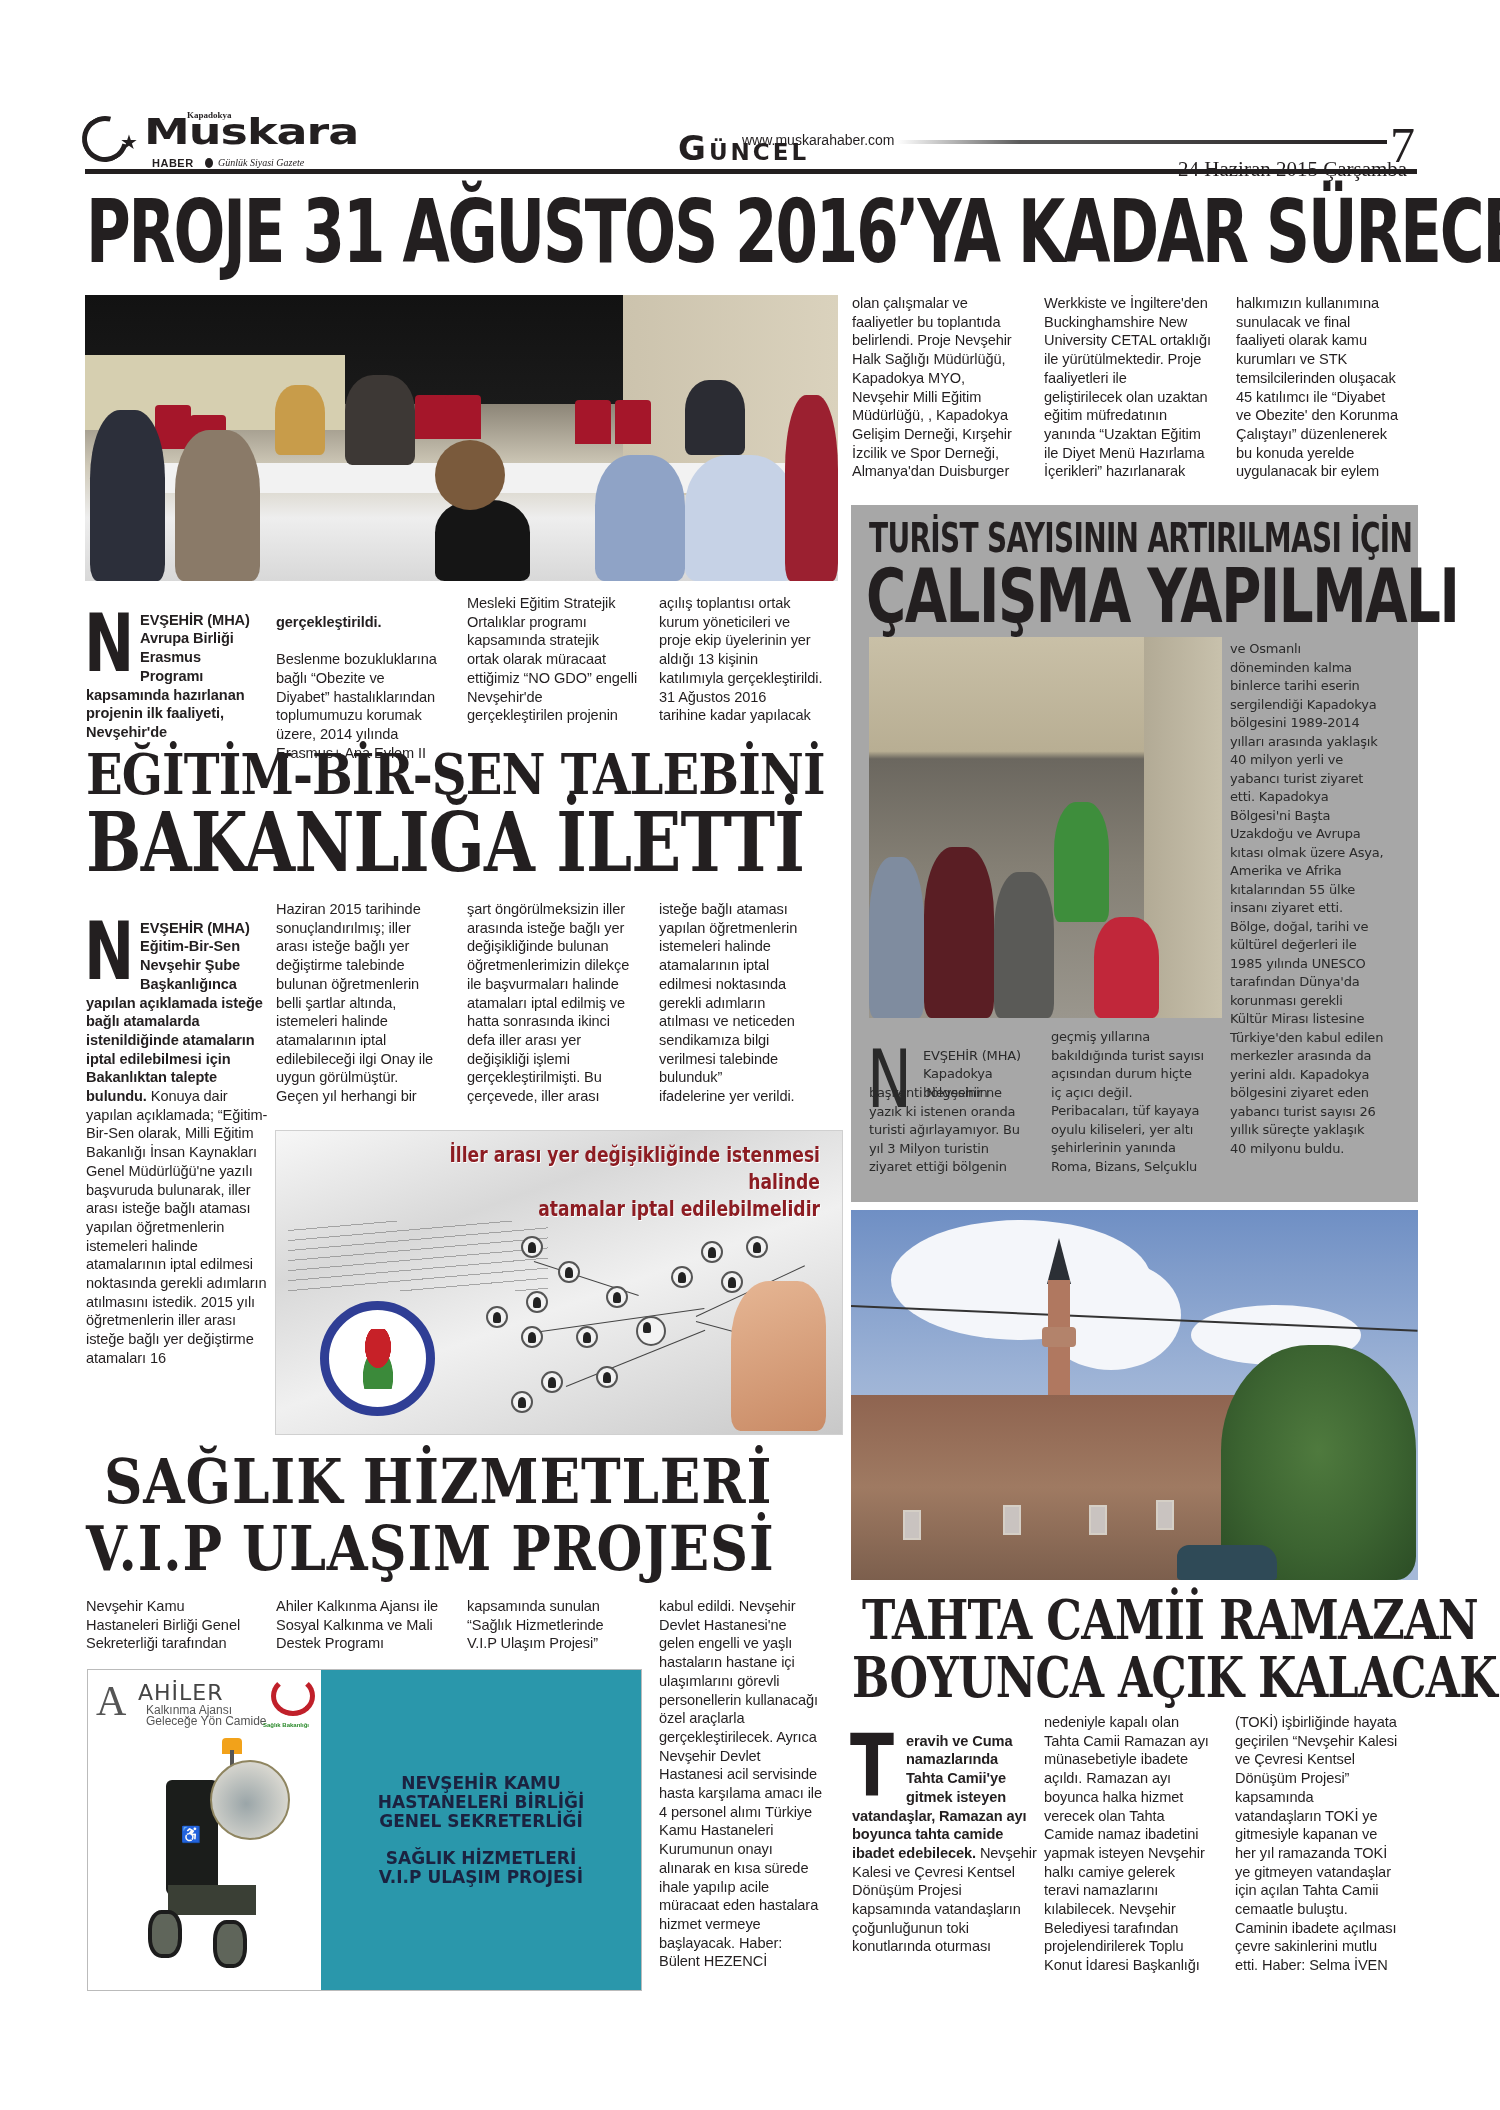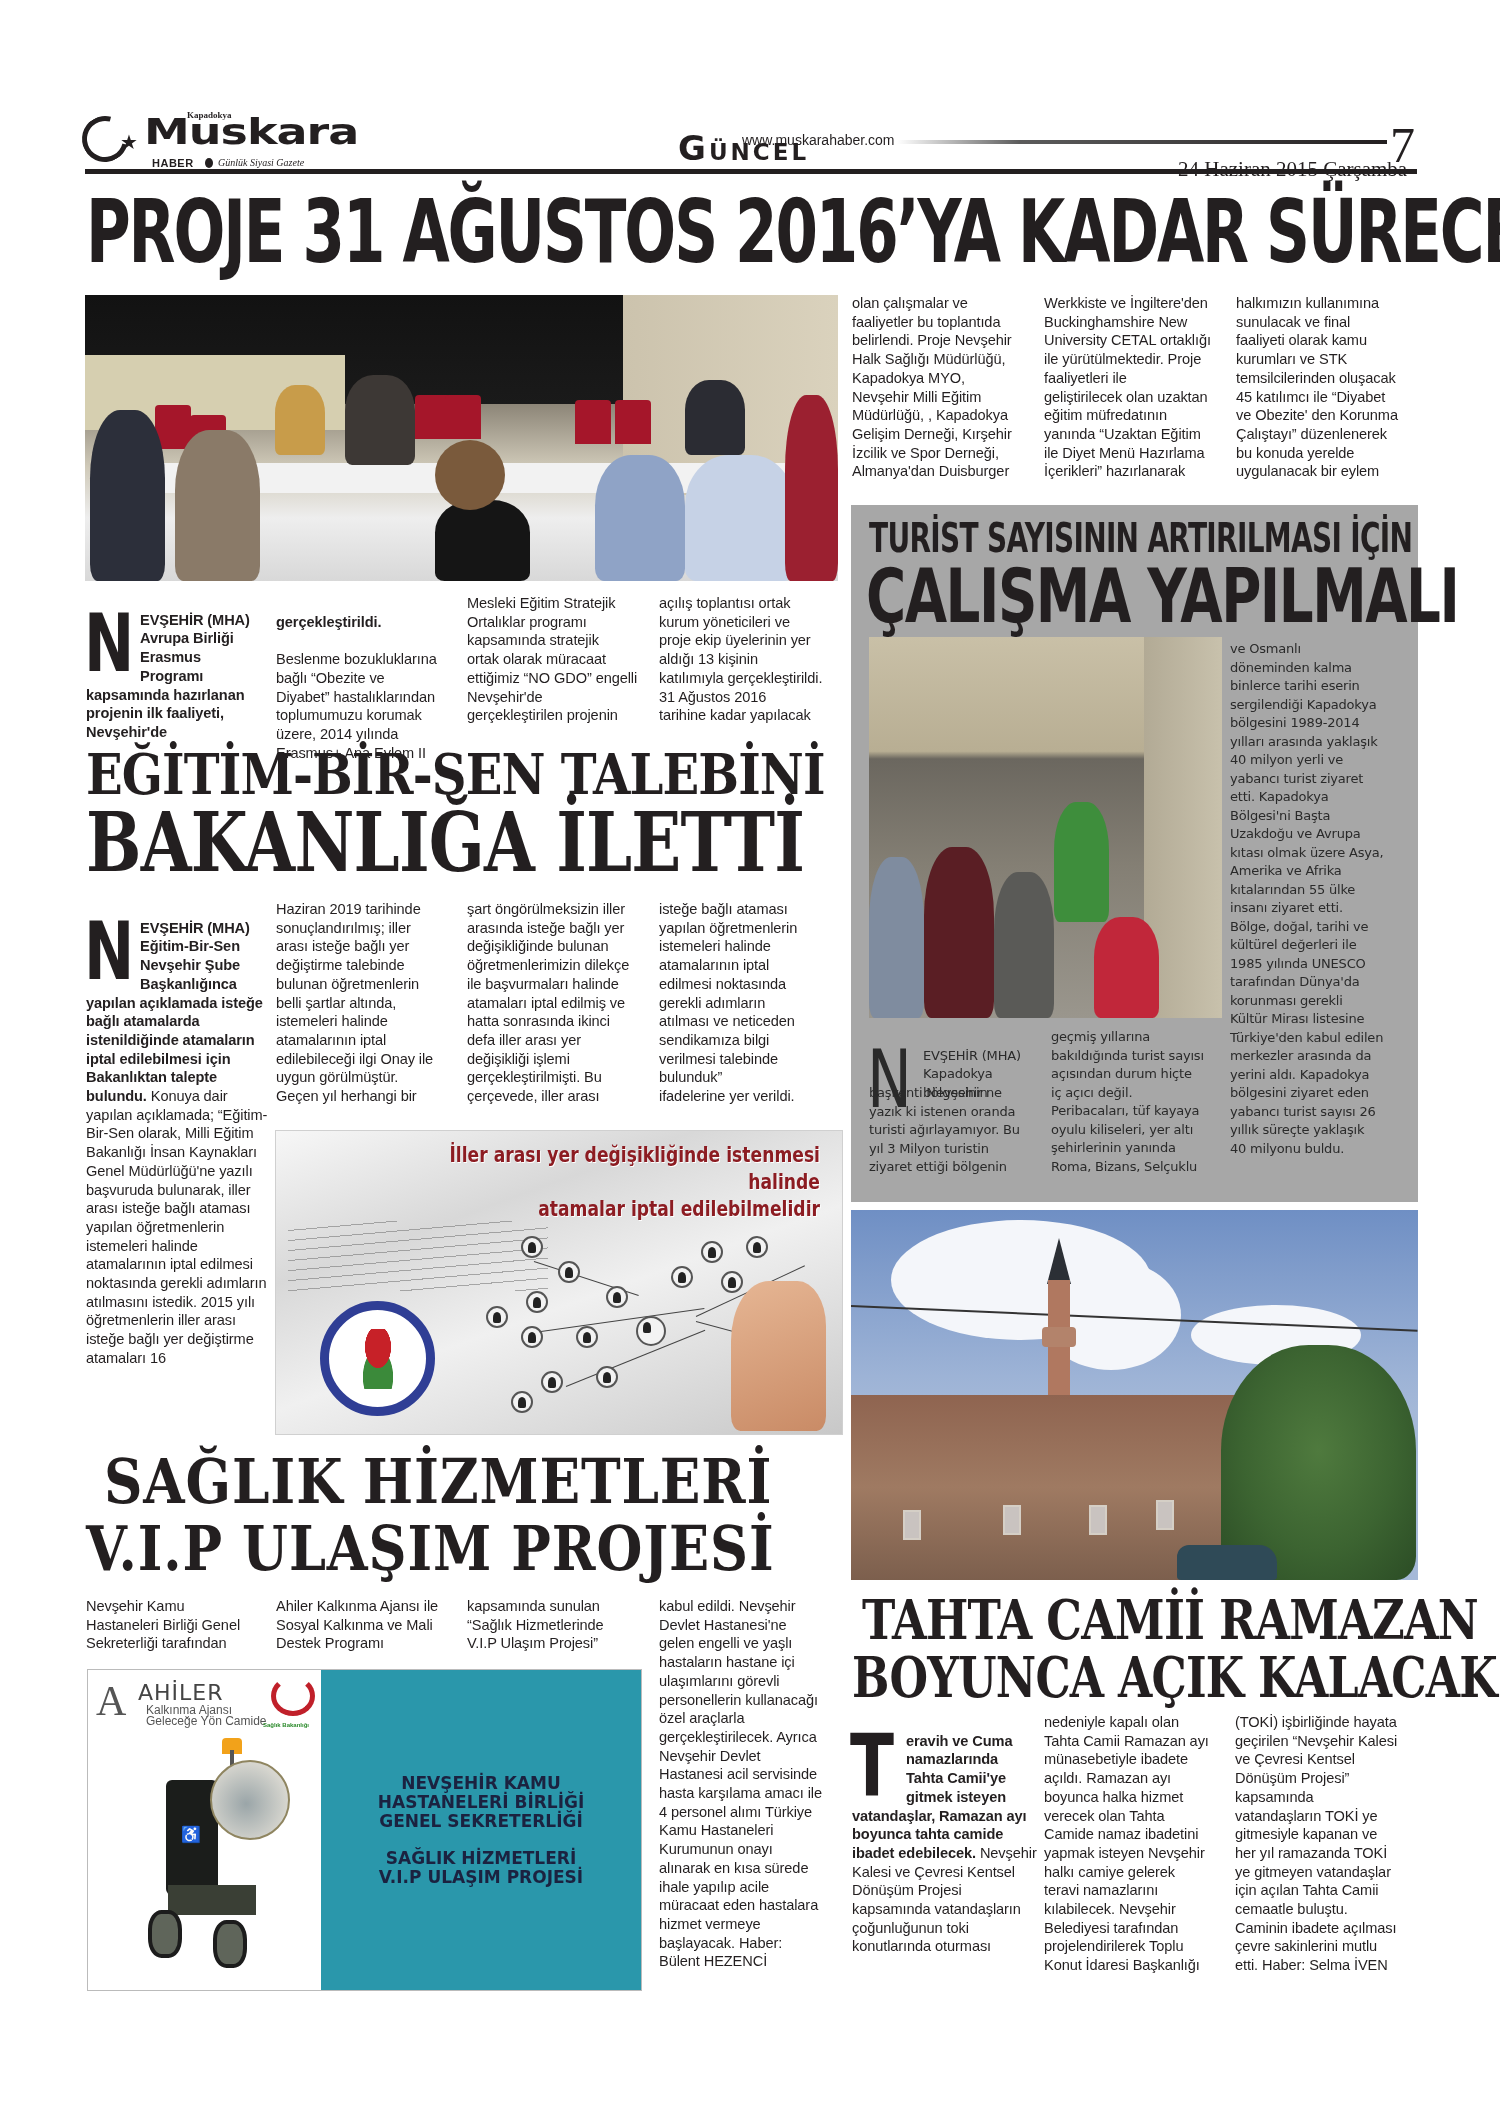--- a/index.html
+++ b/index.html
@@ -196,21 +196,21 @@
 bu konuda yerelde
 uygulanacak bir eylem</div>
 
 <div class="abs hl hl-serif" style="left:86px;top:745px;font-size:56px;line-height:58px;letter-spacing:-1px;transform:scaleX(0.86);">EĞİTİM-BİR-SEN TALEBİNİ</div>
 <div class="abs hl hl-serif" style="left:86px;top:800px;font-size:82px;line-height:84px;letter-spacing:-1px;transform:scaleX(0.8);">BAKANLIĞA İLETTİ</div>
 
 <div class="abs col" style="left:86px;top:900px;width:185px;">
   <span class="dropcap">N</span><span class="lead">EVŞEHİR (MHA) Eğitim-Bir-Sen Nevşehir Şube</span>
   <span class="lead">Başkanlığınca yapılan açıklamada isteğe bağlı atamalarda istenildiğinde atamaların iptal edilebilmesi için Bakanlıktan talepte bulundu.</span><span> Konuya dair yapılan açıklamada; “Eğitim-Bir-Sen olarak, Milli Eğitim Bakanlığı İnsan Kaynakları Genel Müdürlüğü'ne yazılı başvuruda bulunarak, iller arası isteğe bağlı ataması yapılan öğretmenlerin istemeleri halinde atamalarının iptal edilmesi noktasında gerekli adımların atılmasını istedik. 2015 yılı öğretmenlerin iller arası isteğe bağlı yer değiştirme atamaları 16</span>
 </div>
-<div class="abs col" style="left:276px;top:900px;width:185px;">Haziran 2019 tarihinde
+<div class="abs col" style="left:276px;top:900px;width:185px;">Haziran 2015 tarihinde
 sonuçlandırılmış; iller
 arası isteğe bağlı yer
 değiştirme talebinde
 bulunan öğretmenlerin
 belli şartlar altında,
 istemeleri halinde
 atamalarının iptal
 edilebileceği ilgi Onay ile
 uygun görülmüştür.
 Geçen yıl herhangi bir</div>

